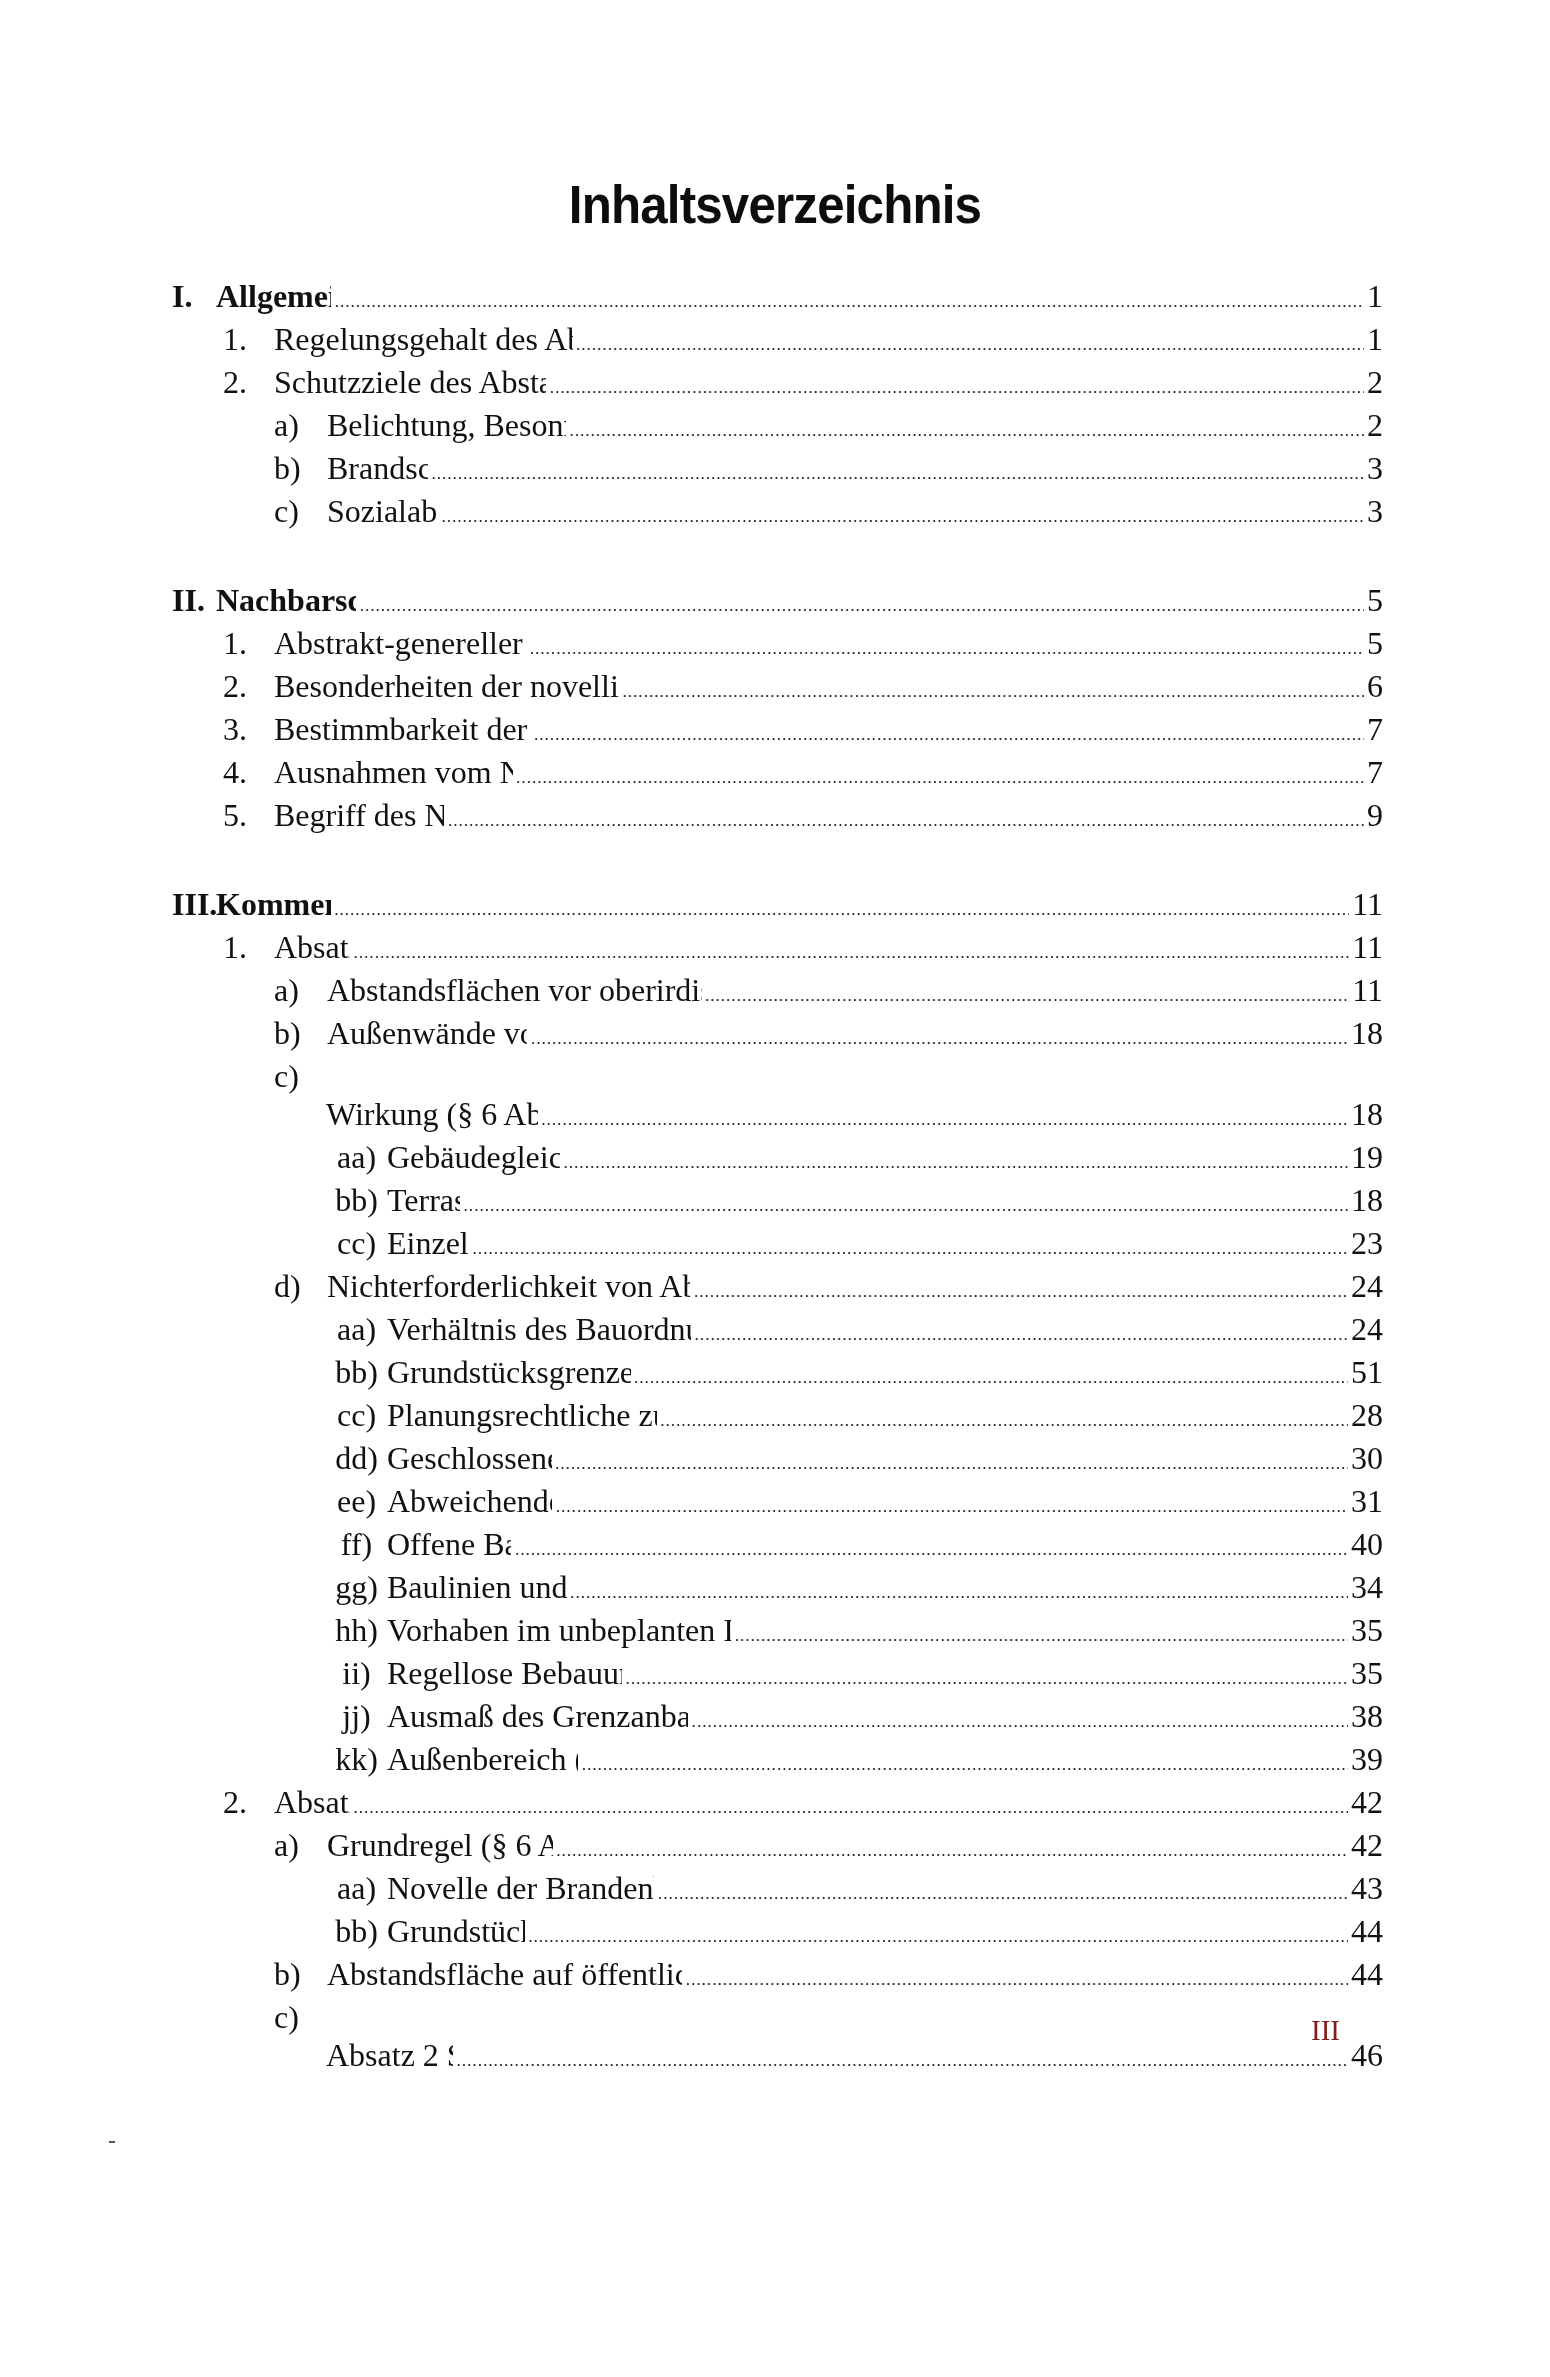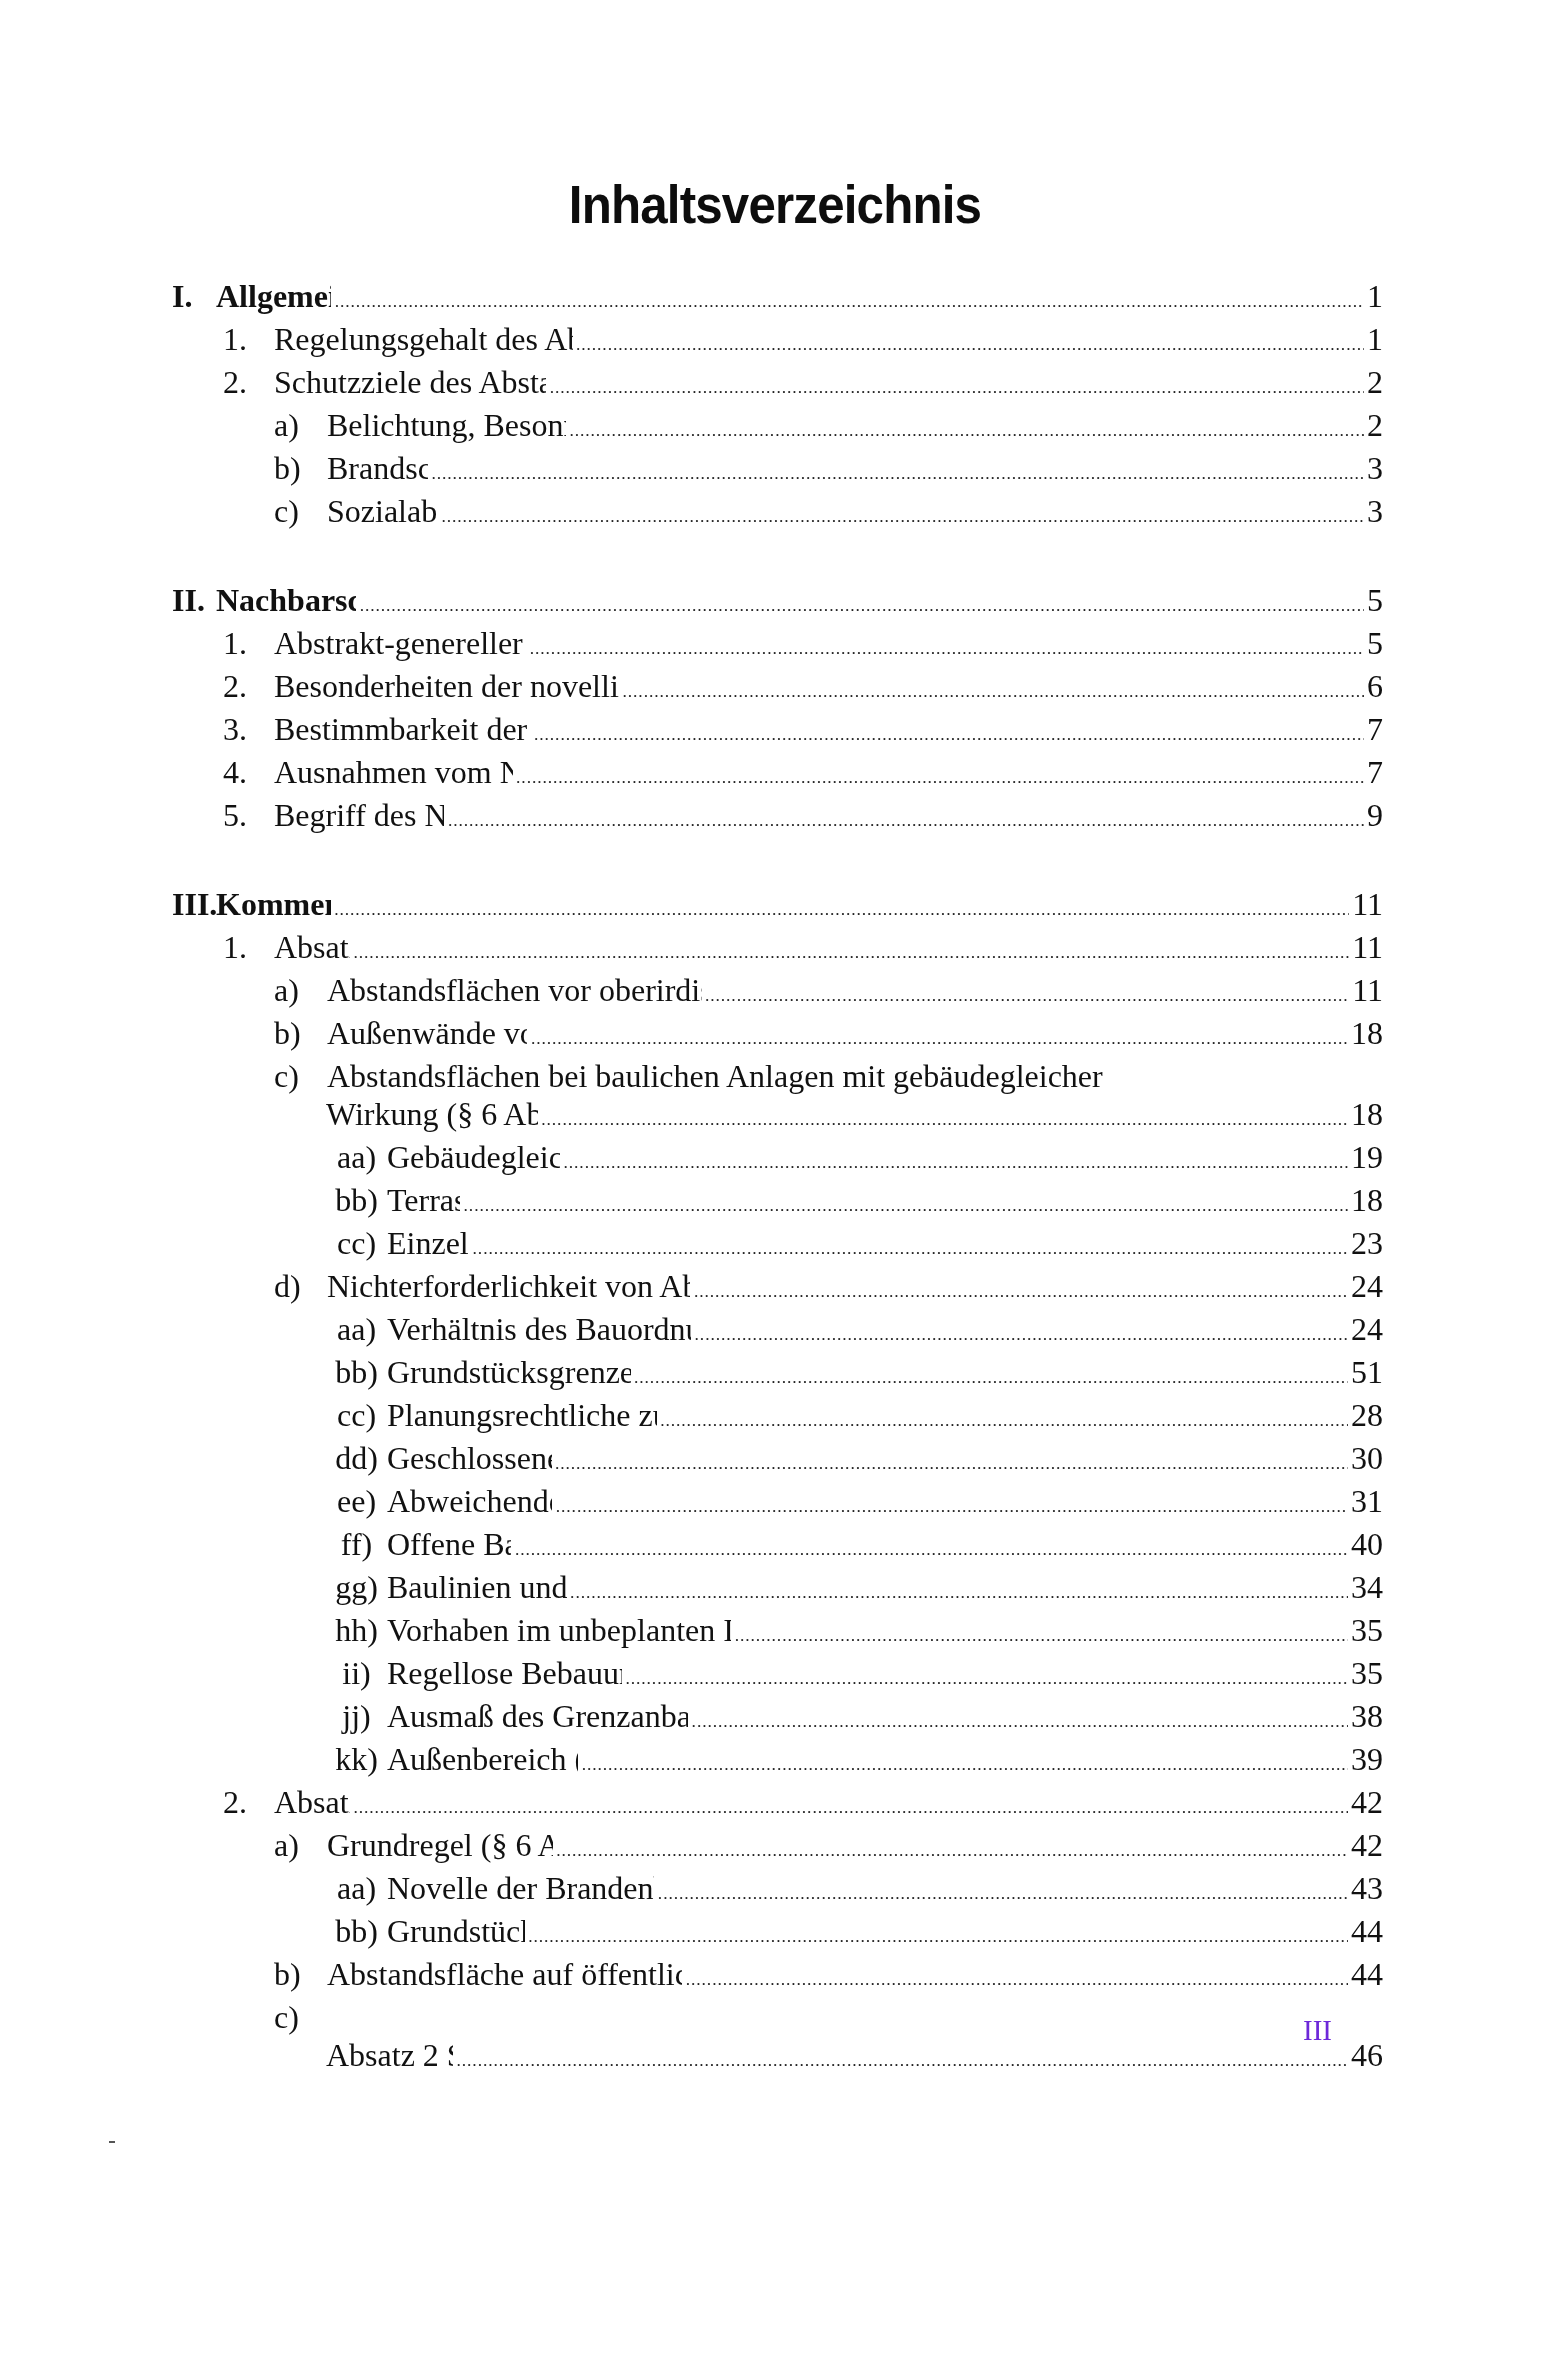--- a/index.html
+++ b/index.html
@@ -87,26 +87,26 @@
   .lvl1 { padding-left: 51px; }
   .lvl1 .num { width: 51px; }
   .lvl2 { padding-left: 102px; }
   .lvl2 .num { width: 53px; }
   .lvl3 { padding-left: 154px; }
   .lvl3 .num { width: 61px; text-align: center; }
   .cont { padding-left: 154px; }
 
   .page-number {
     position: absolute;
-    right: 174px;
+    right: 166px;
     top: 2013px;
     font-size: 29px;
     line-height: 35px;
     font-family: "Liberation Serif", "DejaVu Serif", serif;
-    color: #6d28d9;
+    color: #7f1d1d;
   }
   .scan-mark {
     position: absolute;
     left: 109px;
     top: 2141px;
     width: 6.1px;
     height: 1.8px;
     background: #555;
   }
 </style>
@@ -213,21 +213,20 @@
           <span class="page-no">11</span>
         </div>
         <div class="row lvl2">
           <span class="num">b)</span>
           <span class="txt">Außenwände von Gebäuden</span>
           <span class="leader"></span>
           <span class="page-no">18</span>
         </div>
         <div class="row lvl2 wrap-first">
           <span class="num">c)</span>
-          <span class="txt">Abstandsflächen bei baulichen Anlagen mit gebäudegleicher</span>
         </div>
         <div class="row cont" style="padding-left: 154px;">
           <span class="txt">Wirkung (§ 6 Absatz 1 Satz 2)</span>
           <span class="leader"></span>
           <span class="page-no">18</span>
         </div>
         <div class="row lvl3">
           <span class="num">aa)</span>
           <span class="txt">Gebäudegleiche Wirkung</span>
           <span class="leader"></span>

